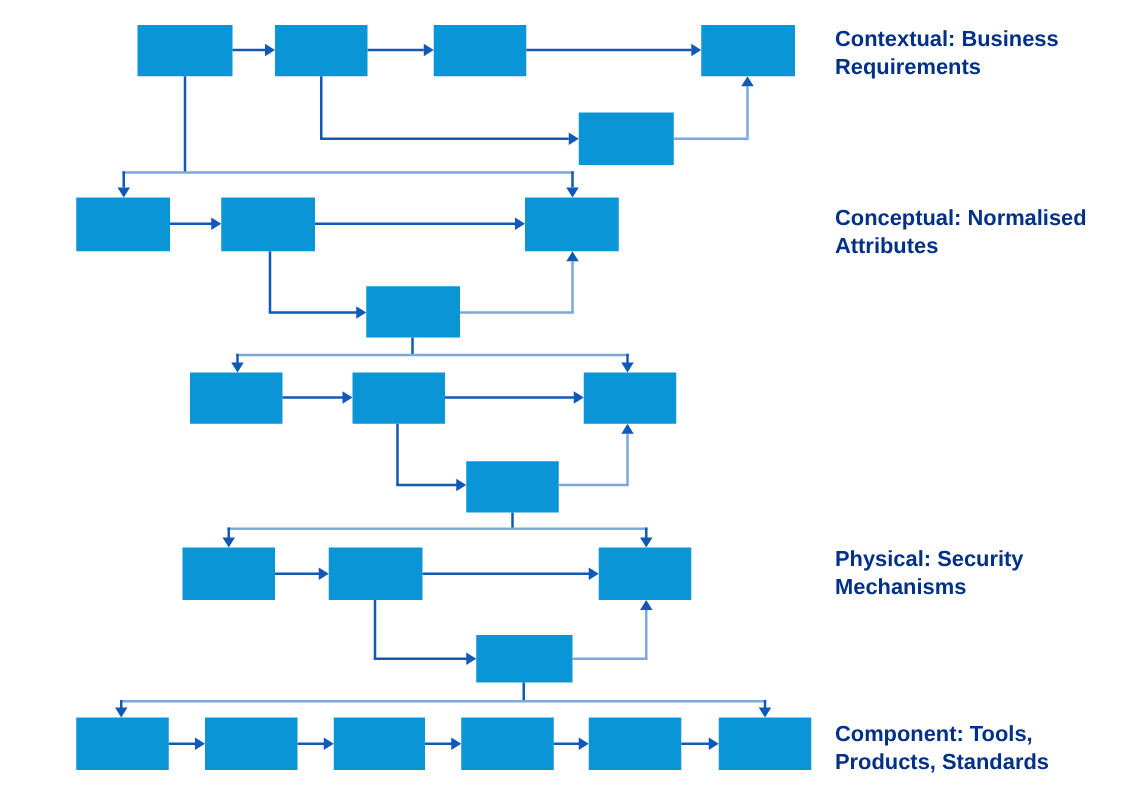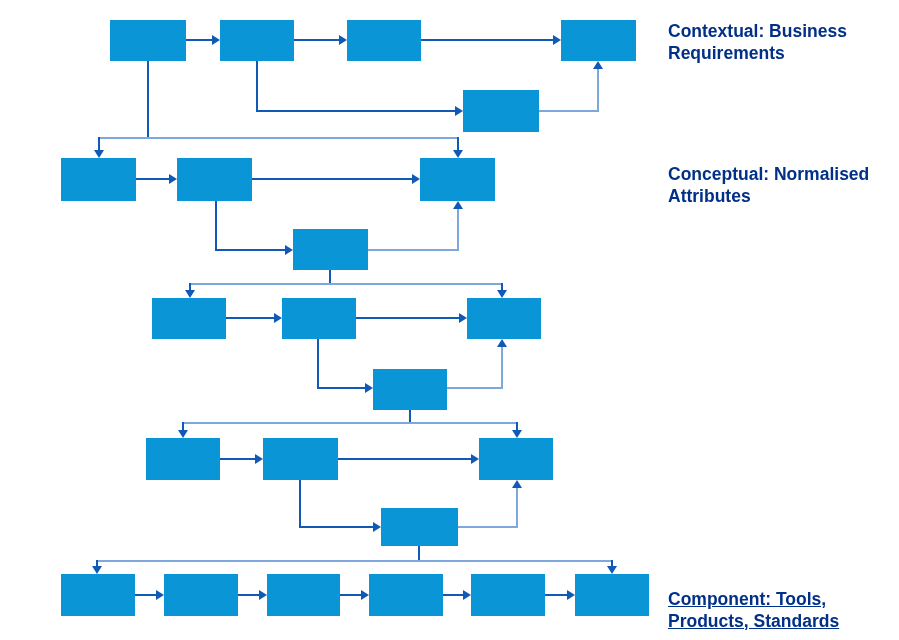--- a/index.html
+++ b/index.html
@@ -19,21 +19,22 @@
     position:absolute;width:205px;color:var(--label-text,#003087);
     font-size:17.5px;font-weight:bold;line-height:1.24;
   }
 </style>
 </head>
 <body>
 
 <div id="canvas">
   <div class="layer-label" style="left:668px;top:21px;">Contextual: Business Requirements</div>
   <div class="layer-label" style="left:668px;top:164px;">Conceptual: Normalised Attributes</div>
-  <div class="layer-label" style="left:668px;top:589px;text-decoration:underline;">Component: Tools, Products, Standards</div>
+  <div class="layer-label" style="left:668px;top:437px;">Physical: Security Mechanisms</div>
+  <div class="layer-label" style="left:668px;top:577px;">Component: Tools, Products, Standards</div>
 <div class="box" style="left: 110px; top: 20px; width: 76px; height: 41px;"></div>
     <div class="box" style="left: 220px; top: 20px; width: 74px; height: 41px;"></div>
     <div class="box" style="left: 347px; top: 20px; width: 74px; height: 41px;"></div>
     <div class="box" style="left: 561px; top: 20px; width: 75px; height: 41px;"></div>
     <div class="box" style="left: 463px; top: 90px; width: 76px; height: 42px;"></div>
     <div class="box" style="left: 61px; top: 158px; width: 75px; height: 43px;"></div>
     <div class="box" style="left: 177px; top: 158px; width: 75px; height: 43px;"></div>
     <div class="box" style="left: 420px; top: 158px; width: 75px; height: 43px;"></div>
     <div class="box" style="left: 293px; top: 229px; width: 75px; height: 41px;"></div>
     <div class="box" style="left: 152px; top: 298px; width: 74px; height: 41px;"></div>

